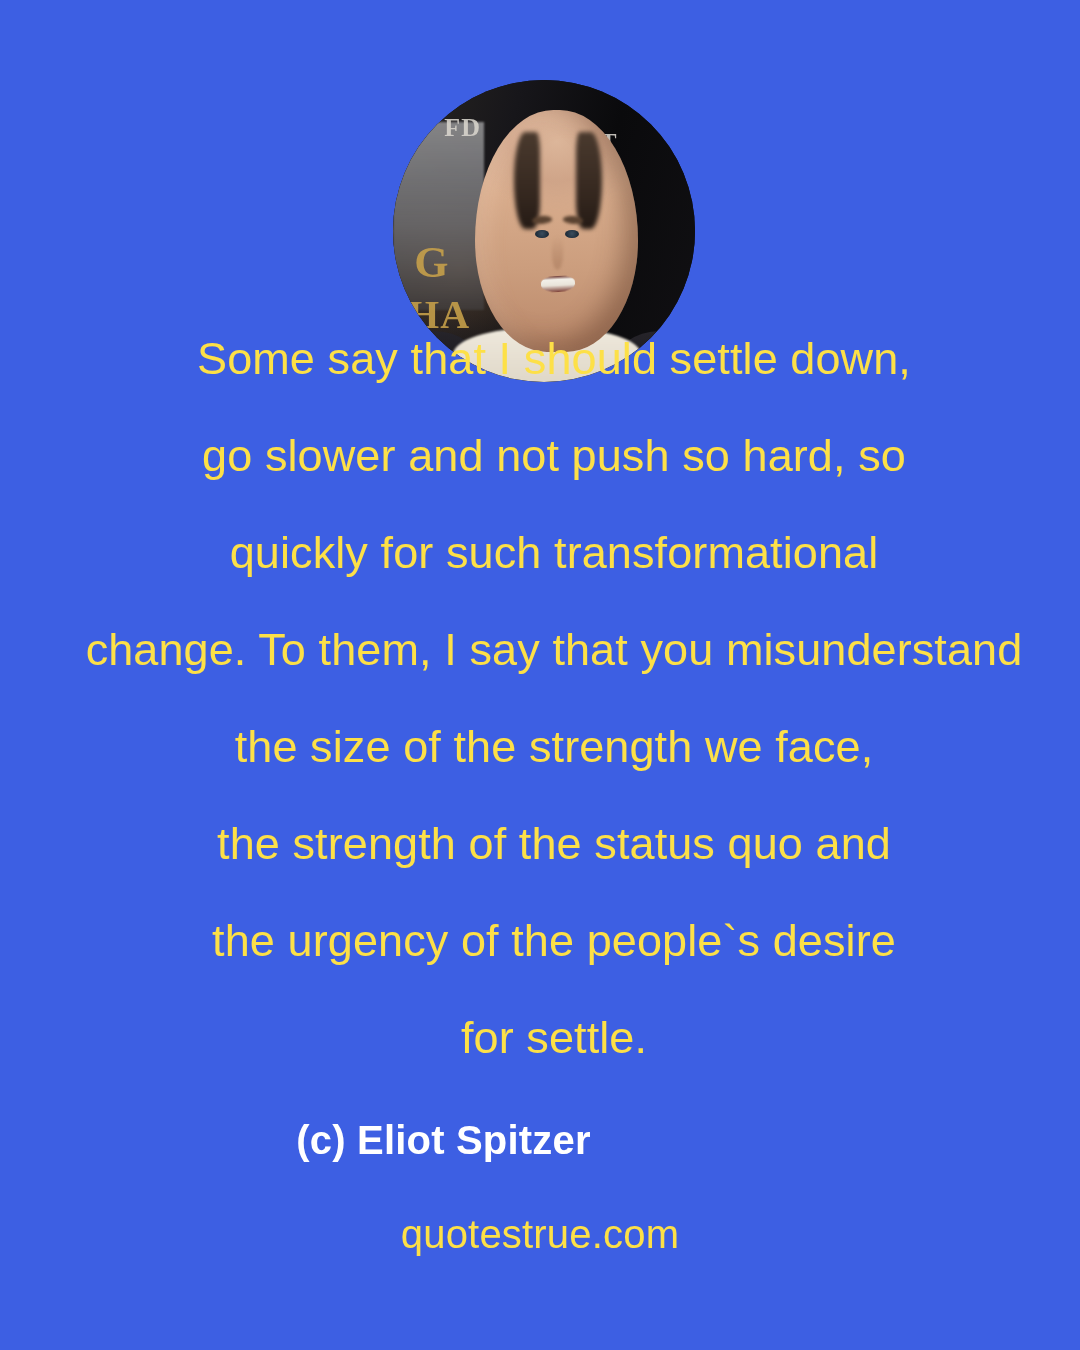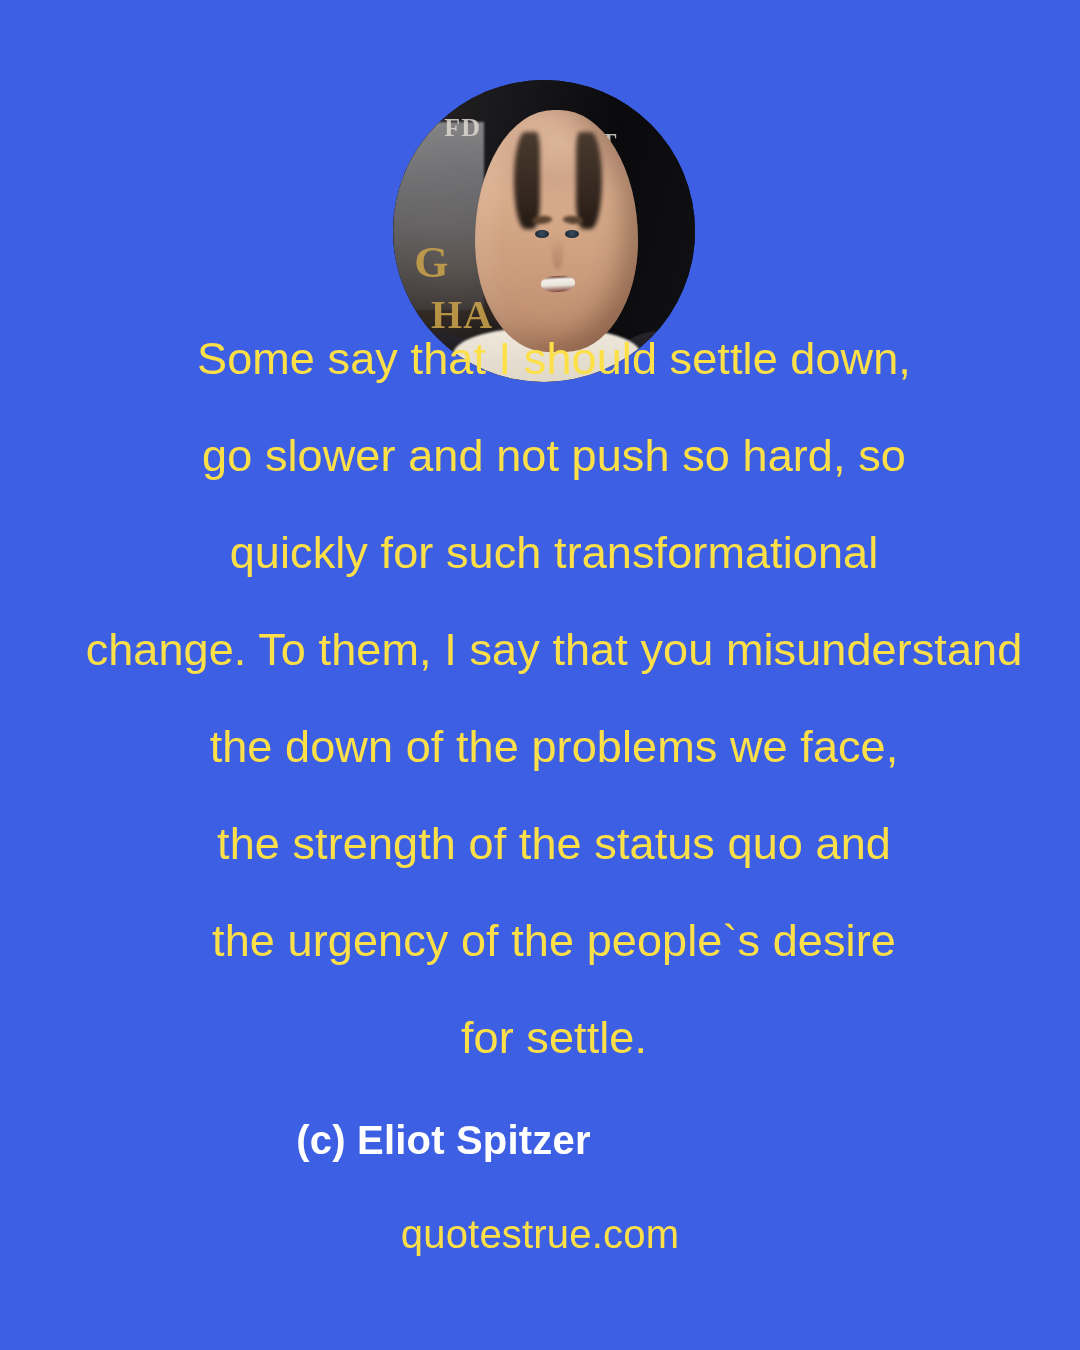--- a/index.html
+++ b/index.html
@@ -55,21 +55,21 @@
     font-family: "Liberation Serif", serif;
     font-weight: 700;
     letter-spacing: 1px;
     opacity: 0.88;
     white-space: nowrap;
     filter: blur(0.4px);
   }
   .bt-1 { left: 17%;  top: 11%;  font-size: 26px; }
   .bt-2 { left: 64%;  top: 16%;  font-size: 24px; }
   .bt-3 { left: 7%;   top: 52%;  font-size: 44px; color: #c9a24a; }
-  .bt-4 { left: 5%;   top: 70%;  font-size: 40px; color: #c9a24a; margin-left: 23px; }
+  .bt-4 { left: 5%;   top: 70%;  font-size: 40px; color: #c9a24a; }
 
   
   .head {
     position: absolute;
     left: 27%;
     top: 10%;
     width: 54%;
     height: 80%;
     border-radius: 48% 48% 44% 44% / 54% 54% 46% 46%;
     background:
@@ -230,21 +230,21 @@
       <div class="nose"></div>
       <div class="mouth"></div>
     </div>
   </div>
 
   <div id="quote-block">
     <div class="quote-line">Some say that I should settle down,</div>
     <div class="quote-line">go slower and not push so hard, so</div>
     <div class="quote-line">quickly for such transformational</div>
     <div class="quote-line">change. To them, I say that you misunderstand</div>
-    <div class="quote-line">the down of the problems we face,</div>
+    <div class="quote-line">the size of the strength we face,</div>
     <div class="quote-line">the strength of the status quo and</div>
     <div class="quote-line">the urgency of the people`s desire</div>
     <div class="quote-line">for settle.</div>
   </div>
 
   <div id="attribution">(c) Eliot Spitzer</div>
 
   <div id="site">quotestrue.com</div>
 
 </div>

